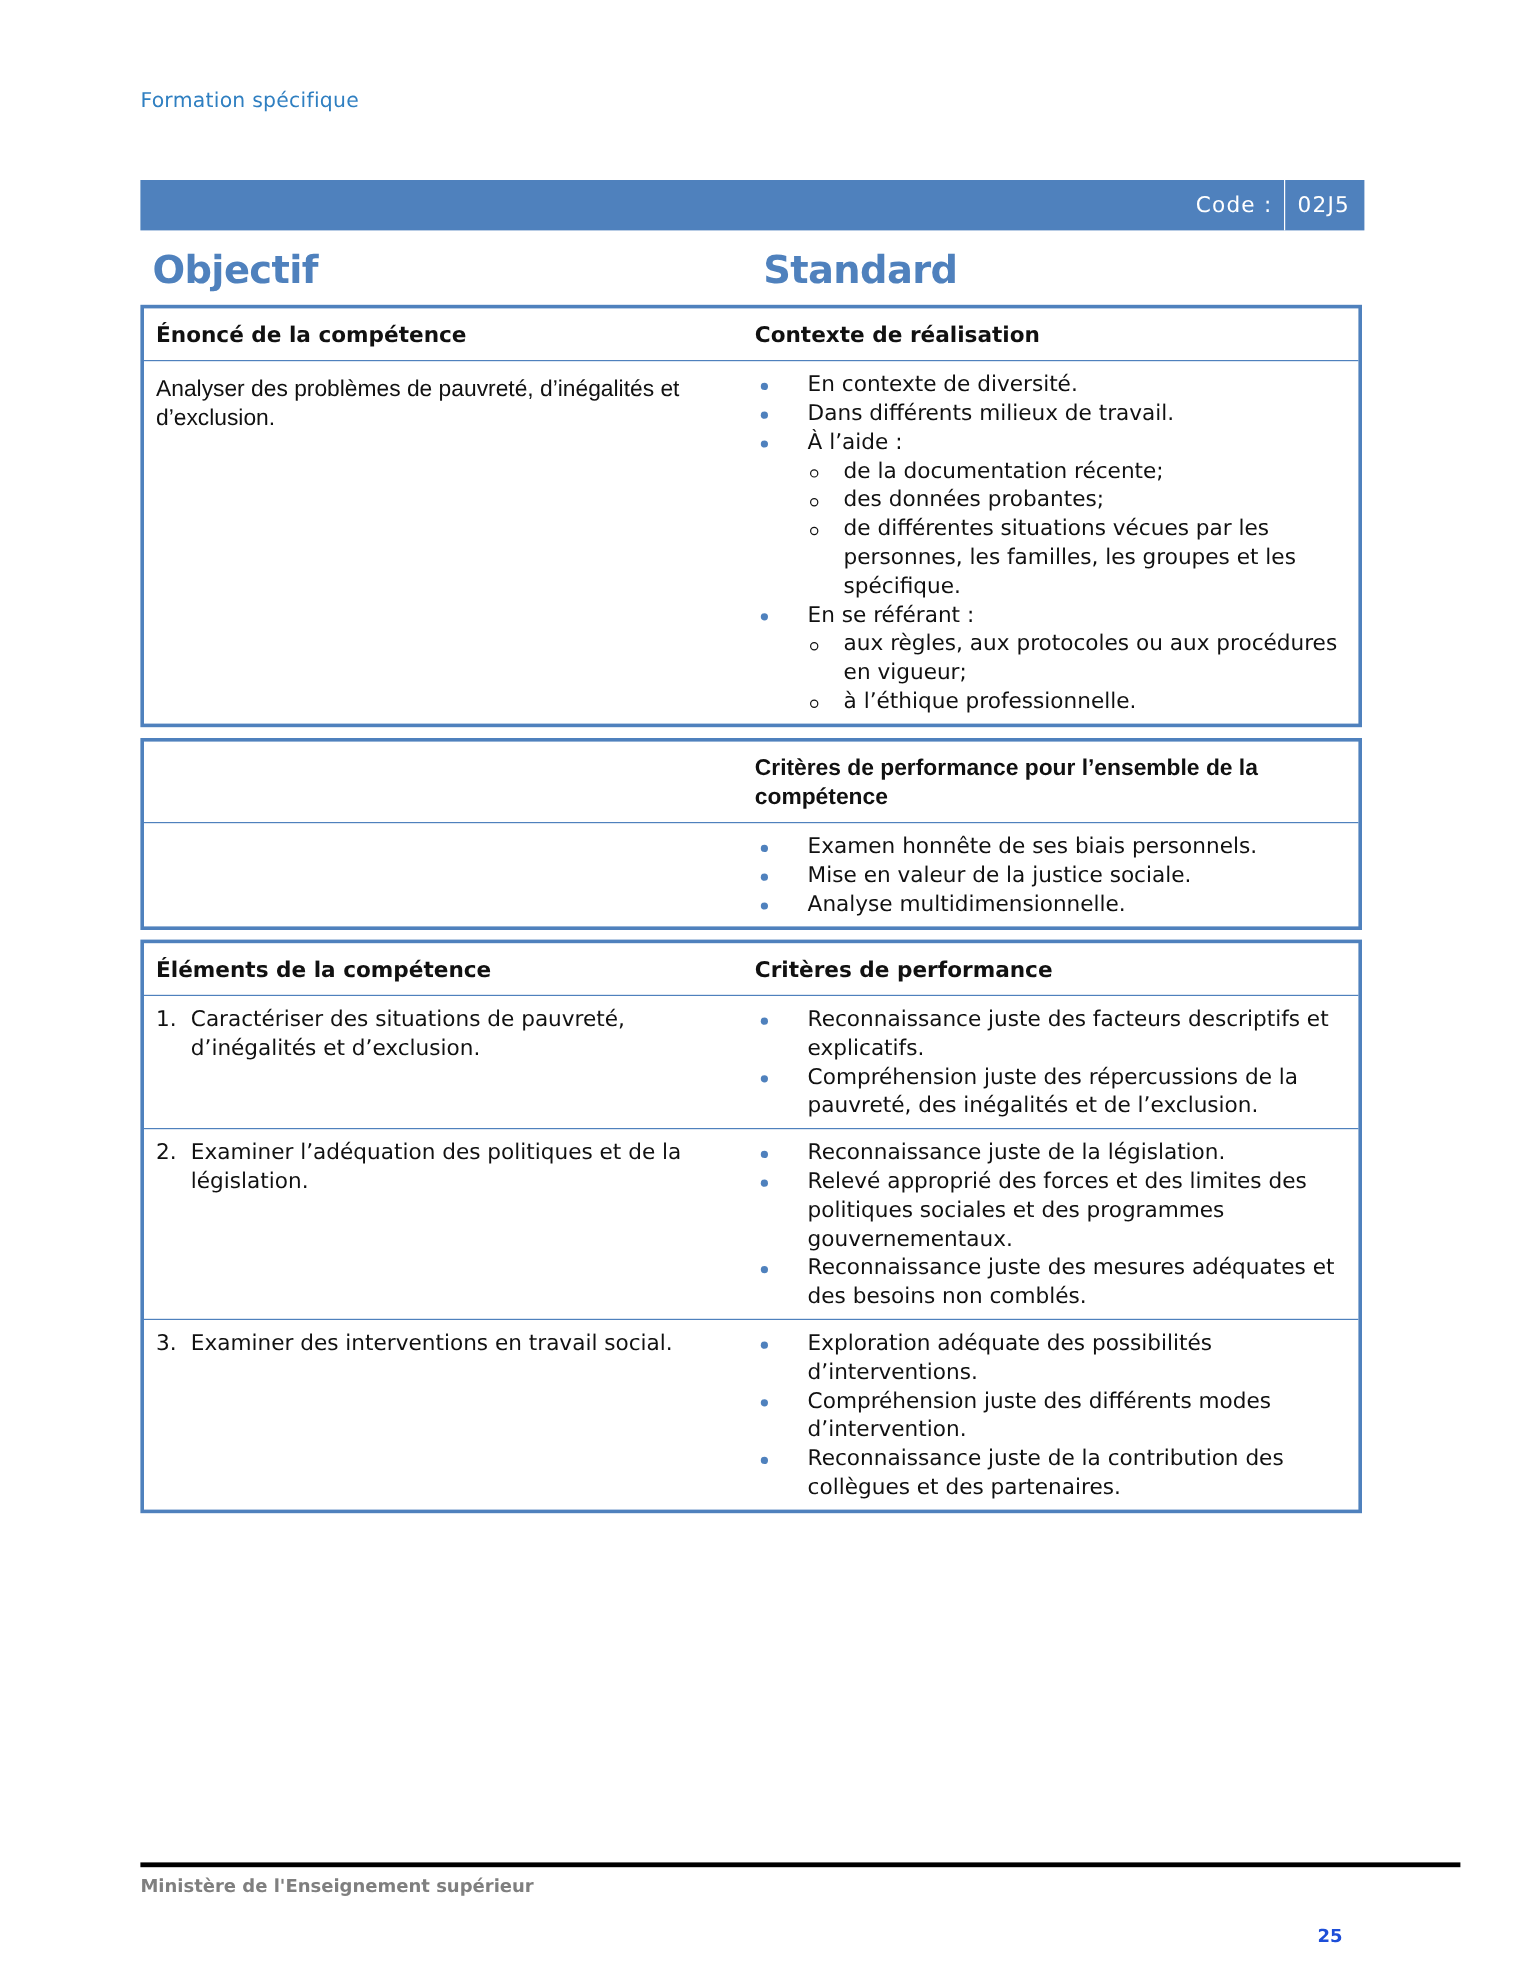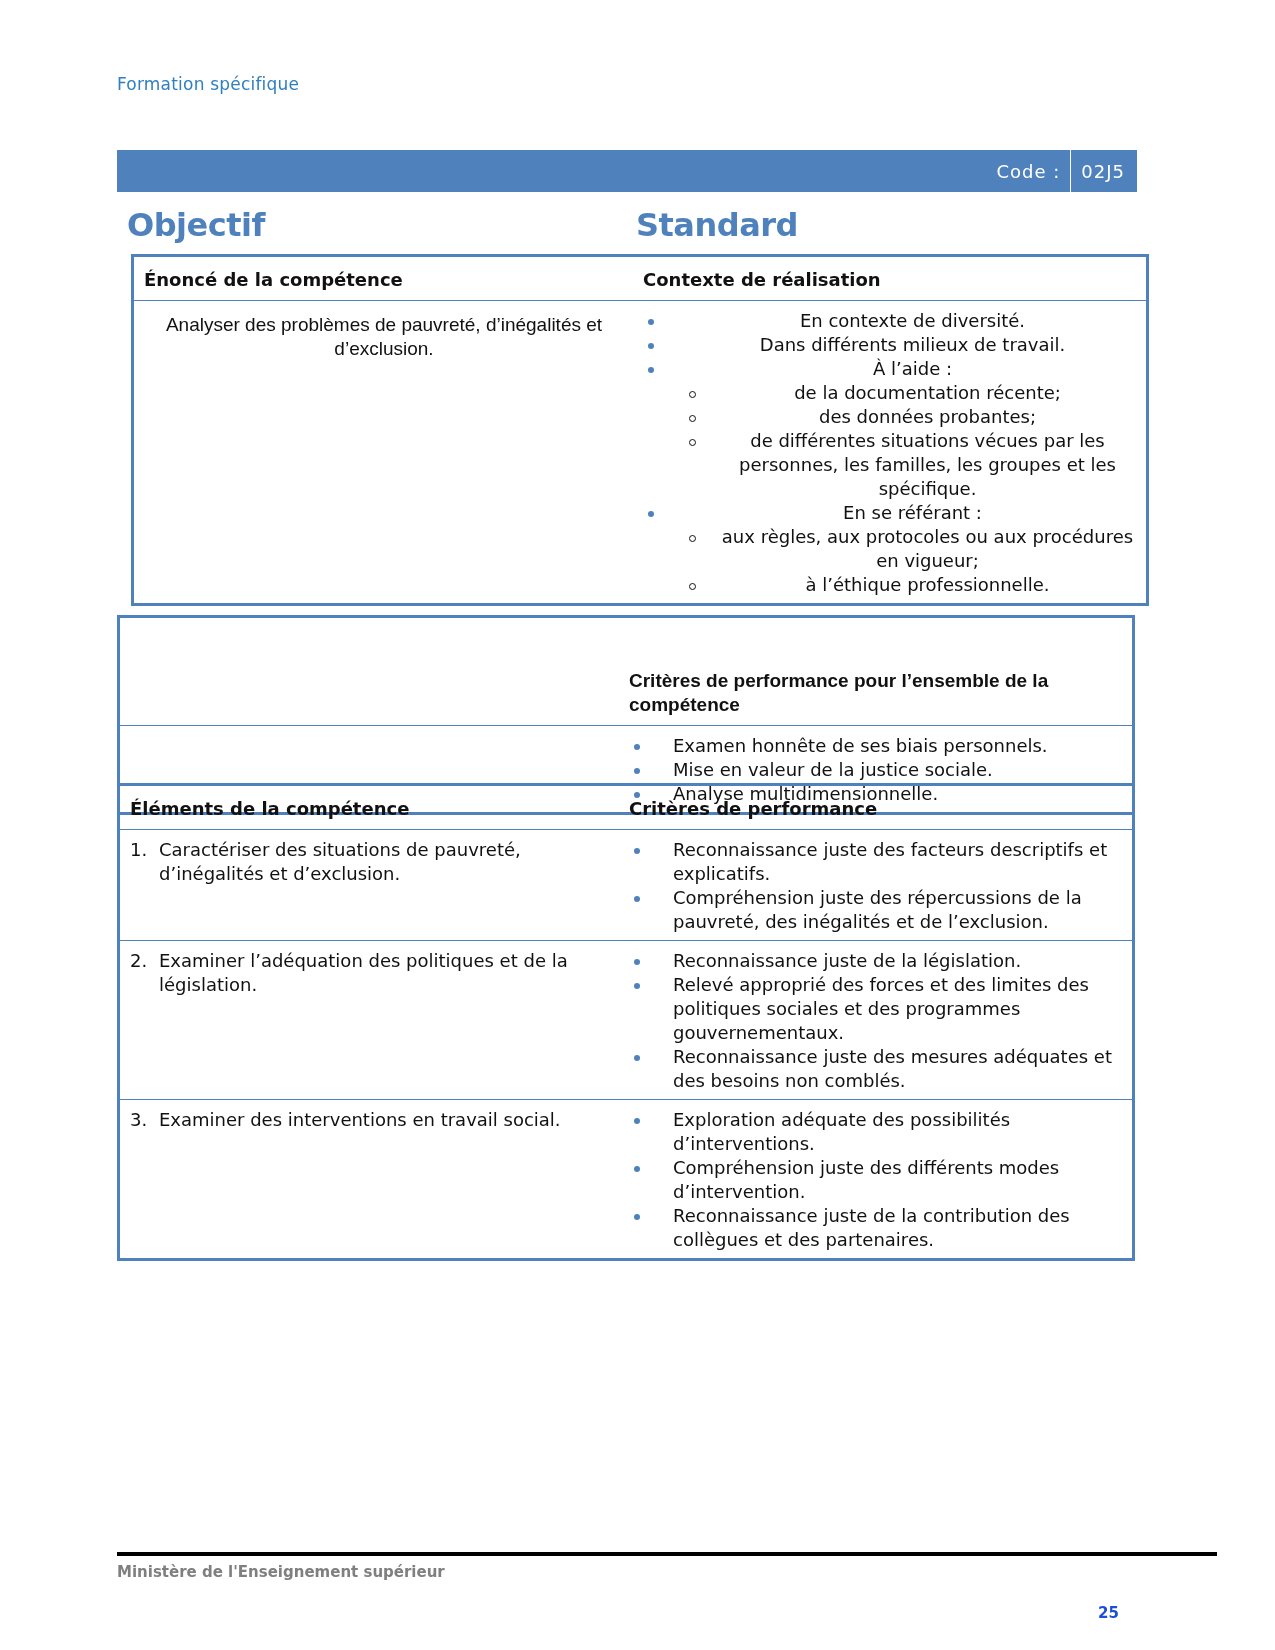--- a/index.html
+++ b/index.html
@@ -44,26 +44,26 @@
 <div class="code-bar">
   <div class="code-wrap">
     <span class="code-label">Code :</span>
     <span class="code-value">02J5</span>
   </div>
 </div>
 
 <div class="section-title t-left">Objectif</div>
 <div class="section-title t-right">Standard</div>
 
-<div class="box" style="top:254px;margin-left:14px;">
+<div class="box" style="top:254px;">
   <div class="row hdr">
     <div class="col-l">Énoncé de la compétence</div>
     <div class="col-r">Contexte de réalisation</div>
   </div>
-  <div class="row" style="min-height:296px;text-align:center;">
+  <div class="row" style="min-height:296px;">
     <div class="col-l" style="padding-top:12px; font-family:'Liberation Sans', sans-serif; font-size:19px;">Analyser des problèmes de pauvreté, d’inégalités et d’exclusion.</div>
     <div class="col-r">
       <ul class="blt" id="ctx-list">
           <li><span>En contexte de diversité.</span></li>
           <li><span>Dans différents milieux de travail.</span></li>
           <li><span>À l’aide :</span><ul class="sub">
               <li>de la documentation récente;</li>
               <li>des données probantes;</li>
               <li>de différentes situations vécues par les personnes, les familles, les groupes et les spécifique.</li>
             </ul></li>
@@ -72,21 +72,21 @@
               <li>à l’éthique professionnelle.</li>
             </ul></li>
         </ul>
     </div>
   </div>
 </div>
 
 <div class="box" style="top:615px;">
   <div class="row hdr">
     <div class="col-l"></div>
-    <div class="col-r" style="font-family:'Liberation Sans', sans-serif; font-size:19px;margin-top:40px;">Critères de performance pour l’ensemble de la compétence</div>
+    <div class="col-r" style="font-family:'Liberation Sans', sans-serif; font-size:19px;">Critères de performance pour l’ensemble de la compétence</div>
   </div>
   <div class="row">
     <div class="col-l"></div>
     <div class="col-r">
       <ul class="blt" id="crit2-list">
           <li>Examen honnête de ses biais personnels.</li>
           <li>Mise en valeur de la justice sociale.</li>
           <li>Analyse multidimensionnelle.</li>
         </ul>
     </div>

